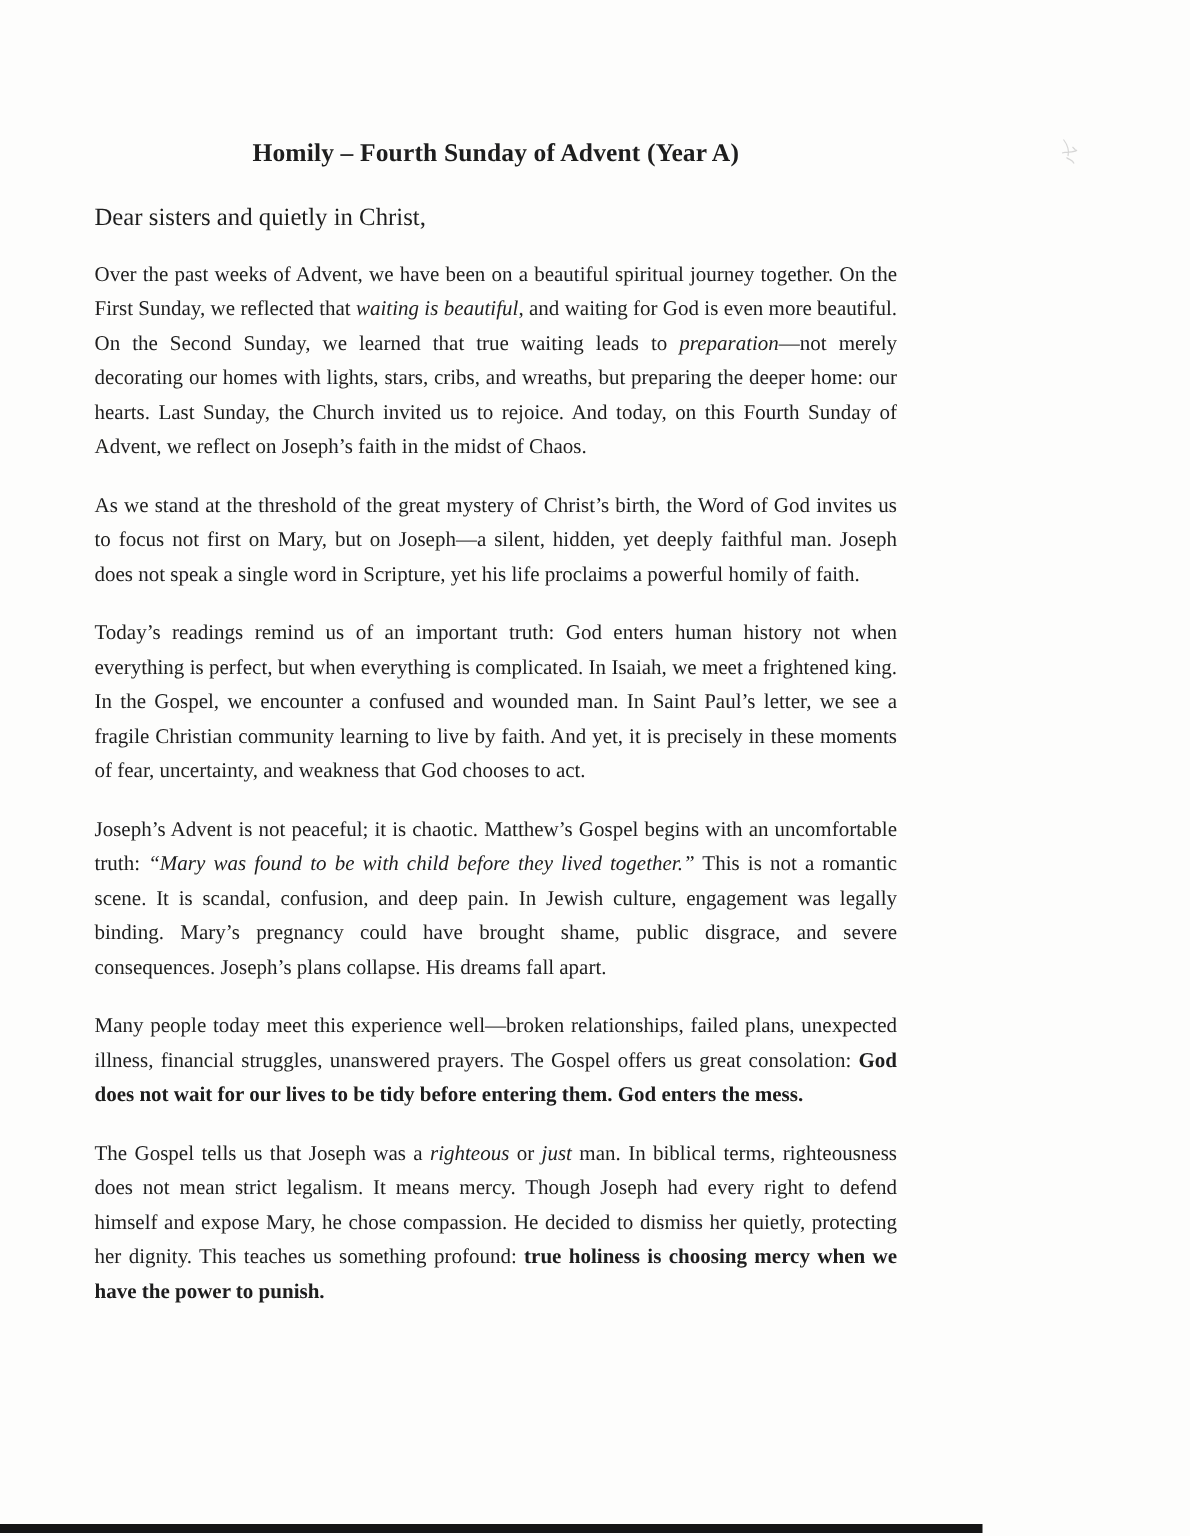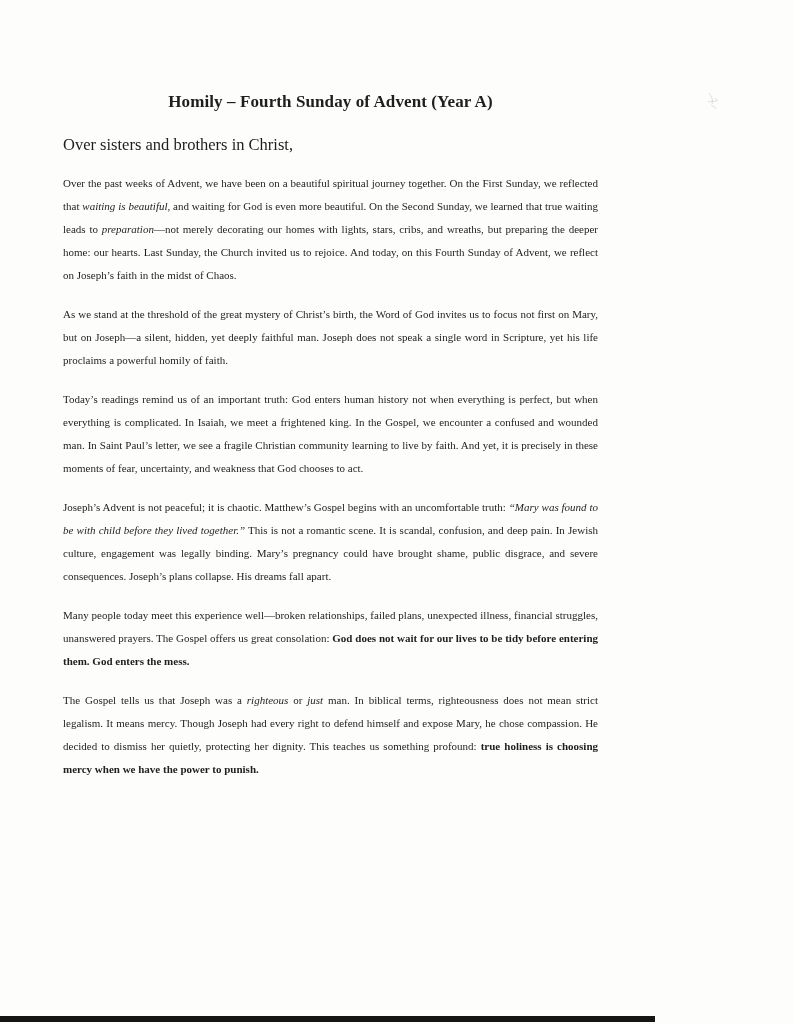--- a/index.html
+++ b/index.html
@@ -32,21 +32,21 @@
     line-height: 23px;
     margin: 0 0 20px 0;
     letter-spacing: 0.1px;
   }
   .salutation {
     font-size: 16.5px;
     line-height: 23px;
     margin: 0 0 16px 0;
   }
   .para {
-    font-size: 11px;
+    font-size: 14px;
     line-height: 23px;
     margin: 0 0 16px 0;
     text-align: justify;
     text-justify: inter-word;
   }
   .run-n { font-style: normal; font-weight: normal; }
   .run-i { font-style: italic; }
   .run-b { font-weight: bold; }
   .smudge {
     position: absolute;
@@ -72,21 +72,21 @@
 <div class="page">
 
   <span class="smudge">
     <svg width="26" height="26" viewBox="0 0 26 26">
       <path d="M6 3 C9 7, 10 10, 9 14 M5 12 C9 11, 13 12, 15 10 M8 15 C10 17, 12 16, 13 19 M12 8 l2 2" fill="none" stroke="#b8b8b8" stroke-width="0.8" opacity="0.7"></path>
     </svg>
   </span>
 
   <h1 class="doc-title">Homily – Fourth Sunday of Advent (Year A)</h1>
 
-  <p class="salutation">Over sisters and brothers in Christ,</p>
+  <p class="salutation">Dear sisters and quietly in Christ,</p>
 
   <div id="doc-body">
       <p class="para"><span class="run-n">Over the past weeks of Advent, we have been on a beautiful spiritual journey together. On the First Sunday, we reflected that </span><span class="run-i">waiting is beautiful</span><span class="run-n">, and waiting for God is even more beautiful. On the Second Sunday, we learned that true waiting leads to </span><span class="run-i">preparation</span><span class="run-n">—not merely decorating our homes with lights, stars, cribs, and wreaths, but preparing the deeper home: our hearts. Last Sunday, the Church invited us to rejoice. And today, on this Fourth Sunday of Advent, we reflect on Joseph’s faith in the midst of Chaos.</span></p>
       <p class="para"><span class="run-n">As we stand at the threshold of the great mystery of Christ’s birth, the Word of God invites us to focus not first on Mary, but on Joseph—a silent, hidden, yet deeply faithful man. Joseph does not speak a single word in Scripture, yet his life proclaims a powerful homily of faith.</span></p>
       <p class="para"><span class="run-n">Today’s readings remind us of an important truth: God enters human history not when everything is perfect, but when everything is complicated. In Isaiah, we meet a frightened king. In the Gospel, we encounter a confused and wounded man. In Saint Paul’s letter, we see a fragile Christian community learning to live by faith. And yet, it is precisely in these moments of fear, uncertainty, and weakness that God chooses to act.</span></p>
       <p class="para"><span class="run-n">Joseph’s Advent is not peaceful; it is chaotic. Matthew’s Gospel begins with an uncomfortable truth: </span><span class="run-i">“Mary was found to be with child before they lived together.”</span><span class="run-n"> This is not a romantic scene. It is scandal, confusion, and deep pain. In Jewish culture, engagement was legally binding. Mary’s pregnancy could have brought shame, public disgrace, and severe consequences. Joseph’s plans collapse. His dreams fall apart.</span></p>
       <p class="para"><span class="run-n">Many people today meet this experience well—broken relationships, failed plans, unexpected illness, financial struggles, unanswered prayers. The Gospel offers us great consolation: </span><span class="run-b">God does not wait for our lives to be tidy before entering them. God enters the mess.</span></p>
       <p class="para"><span class="run-n">The Gospel tells us that Joseph was a </span><span class="run-i">righteous</span><span class="run-n"> or </span><span class="run-i">just</span><span class="run-n"> man. In biblical terms, righteousness does not mean strict legalism. It means mercy. Though Joseph had every right to defend himself and expose Mary, he chose compassion. He decided to dismiss her quietly, protecting her dignity. This teaches us something profound: </span><span class="run-b">true holiness is choosing mercy when we have the power to punish.</span></p>
     </div>
 

